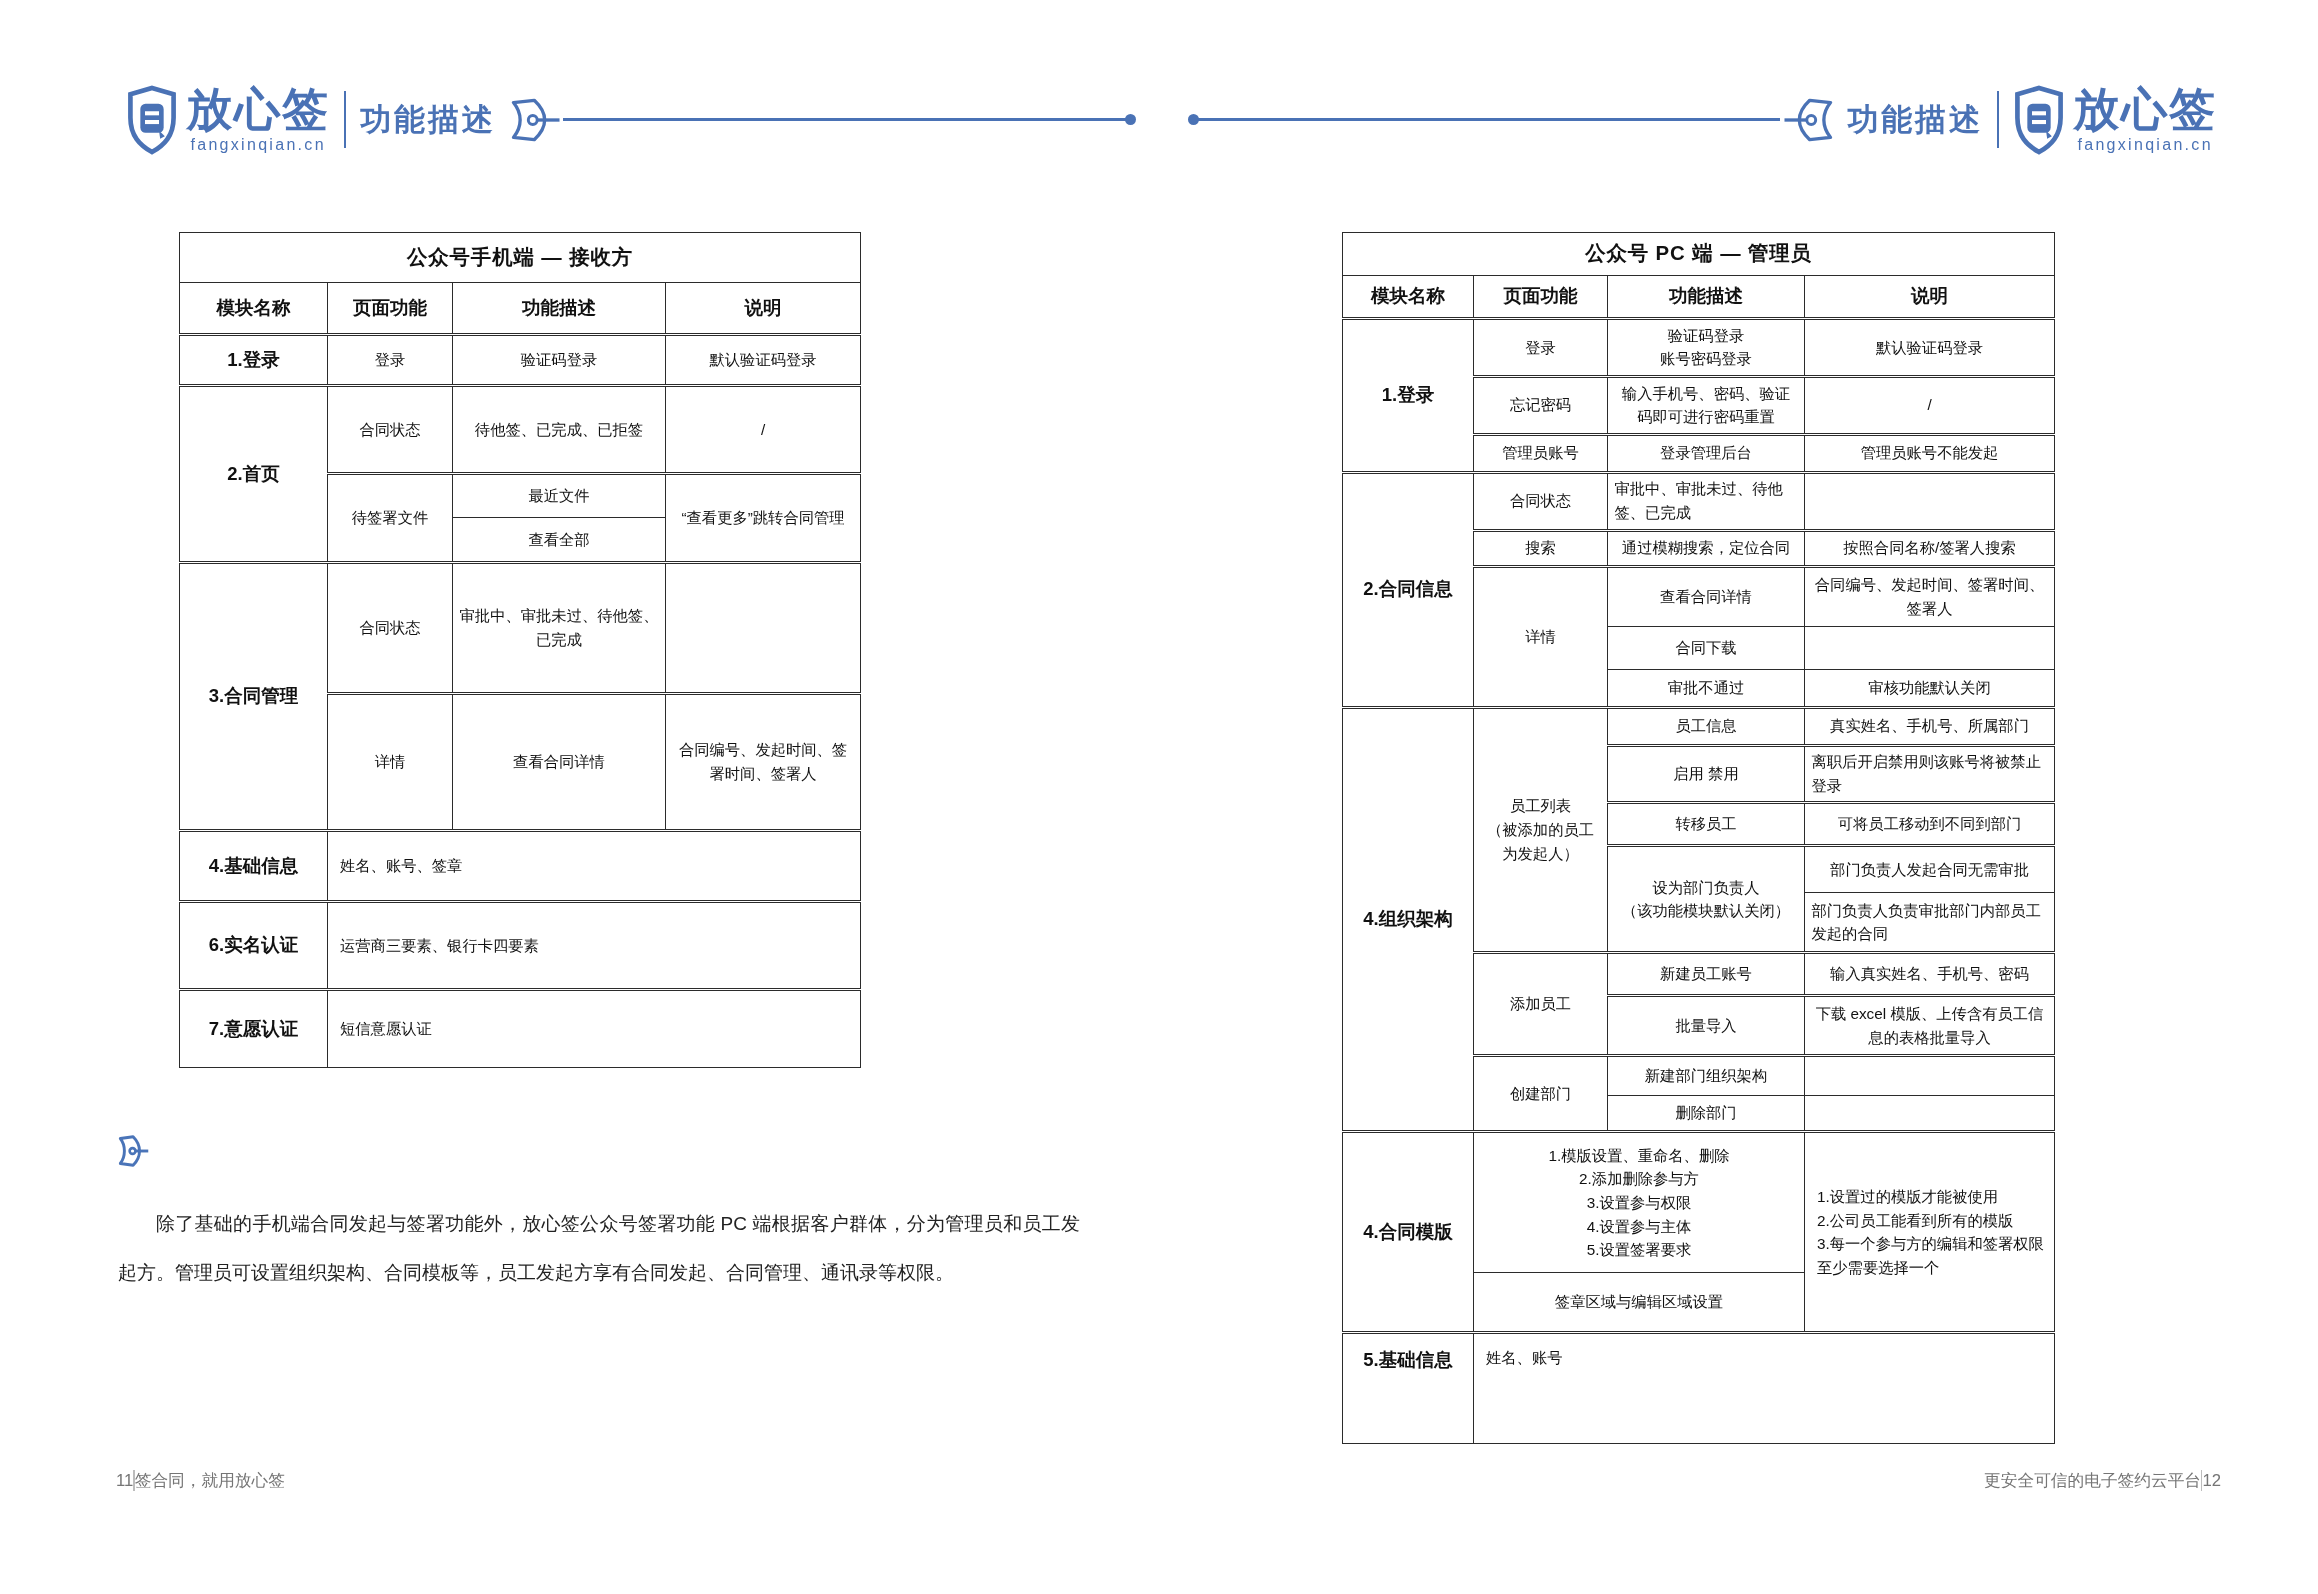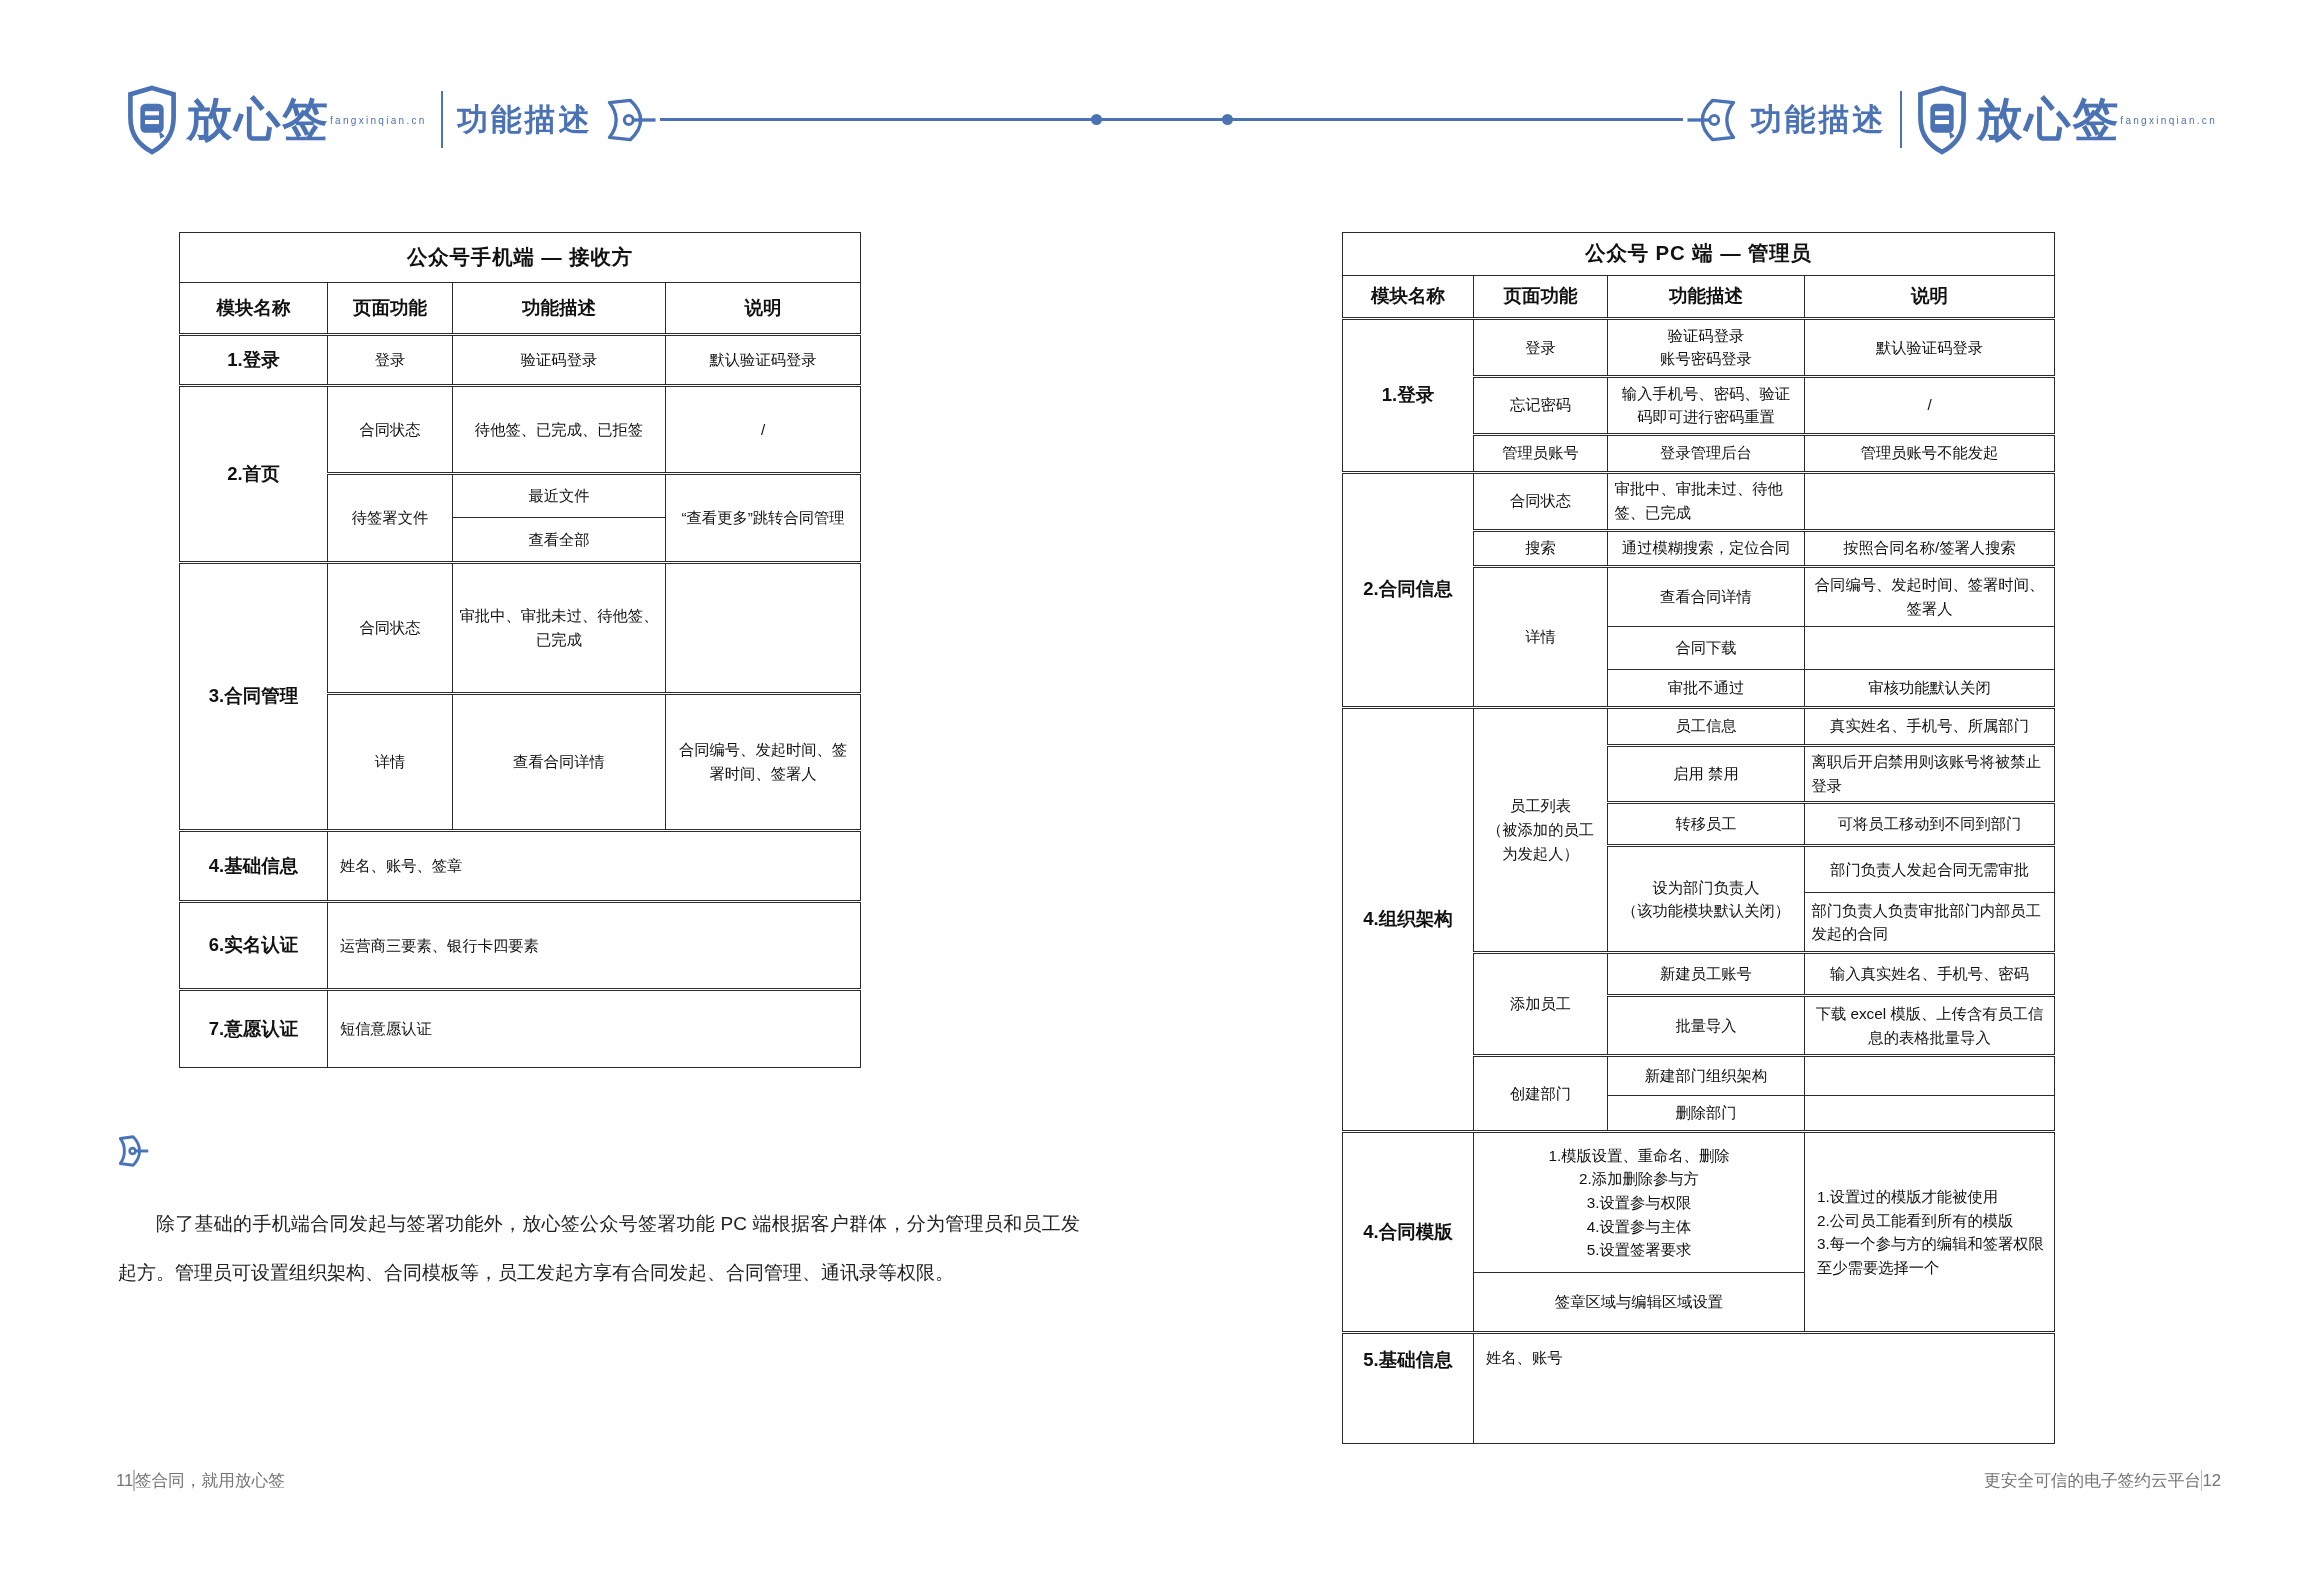--- a/index.html
+++ b/index.html
@@ -4,23 +4,23 @@
 <style>
   html,body{margin:0;padding:0;}
   body{
     width:2333px;height:1594px;position:relative;background:#ffffff;
     font-family:"Liberation Sans",sans-serif;color:#161616;
   }
   
   .hdr{position:absolute;top:78px;height:83px;display:flex;align-items:center;}
   #header-left{left:126px;}
   #header-right{right:116px;}
-  .brand-col{display:flex;align-items:center;margin-left:8.3px;}
+  .brand-col{display:flex;flex-direction:column;align-items:center;margin-left:8.3px;}
   .brand-name{font-size:46px;font-weight:bold;color:#4a72b5;line-height:1.05;letter-spacing:1.9px;}
-  .brand-sub{font-size:10px;color:#4a72b5;letter-spacing:2.3px;margin-top:1.9px;}
+  .brand-sub{font-size:16px;color:#4a72b5;letter-spacing:2.3px;margin-top:1.9px;}
   .vdiv{width:2.3px;height:57px;background:#4a72b5;margin:0 14px;}
   .sec-label{font-size:31px;font-weight:bold;color:#4a72b5;letter-spacing:2.8px;white-space:nowrap;}
   .nib{margin:0 2.8px 0 13px;flex:none;}
   .nib.flip{transform:scaleX(-1);margin:0 13px 0 2.8px;}
   .hline{height:3.7px;background:#4a72b5;flex:none;}
   #header-left .hline{width:563px;}
   #header-right .hline{width:582px;}
   .dot{width:11px;height:11px;border-radius:50%;background:#4a72b5;flex:none;margin-left:-0.9px;}
   #header-right .dot{margin-left:0;margin-right:-0.9px;}
   

